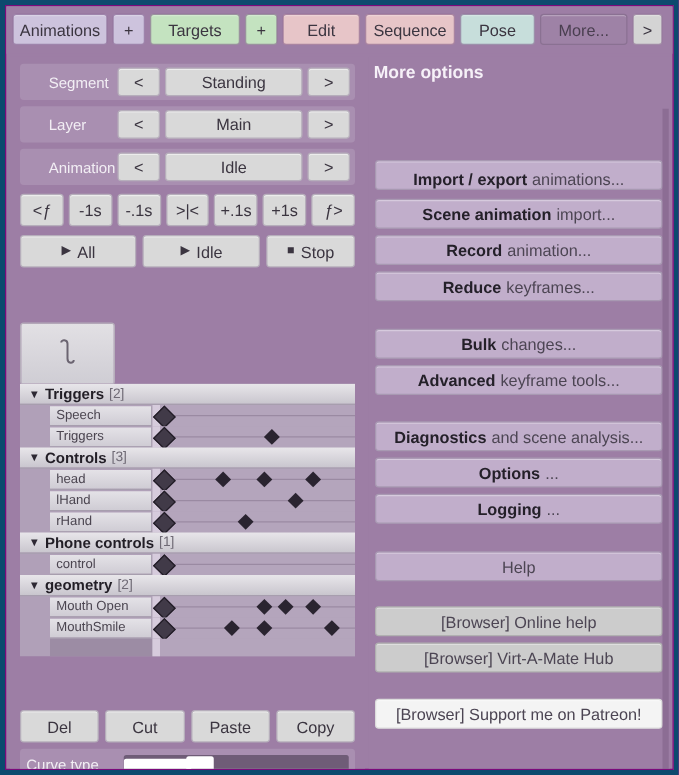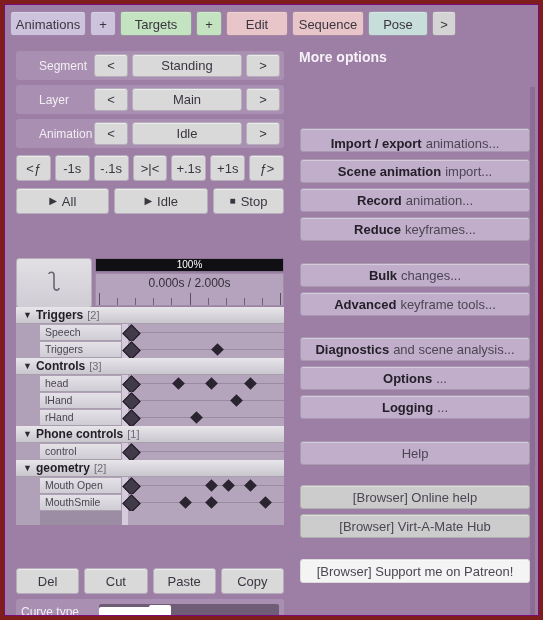--- a/index.html
+++ b/index.html
@@ -4,21 +4,21 @@
 <style>
   html,body{margin:0;padding:0;}
   body{
     width:543px;height:620px;overflow:hidden;
     background:#8b0f8b;
     font-family:"Liberation Sans", sans-serif;
     -webkit-font-smoothing:antialiased;
   }
   .app{
     position:relative;width:543px;height:620px;box-sizing:border-box;
-    background:#7f1d1d;
+    background:#0c4a6e;
     padding:4px;
   }
   .inner{
     position:relative;width:535px;height:612px;box-sizing:border-box;
     background:#9d7ea5;
     border:1px solid #7b0a7b;
     overflow:hidden;
   }
 
   
@@ -196,20 +196,21 @@
 <div class="inner">
 
   <div class="tabbar" id="tabbar">
         <div class="tab lav" style="width: 76px;">Animations</div>
         <div class="tab lav plus" style="width: 26px;">+</div>
         <div class="tab green" style="width: 72px;">Targets</div>
         <div class="tab green plus" style="width: 26px;">+</div>
         <div class="tab pink" style="width: 62px;">Edit</div>
         <div class="tab pink" style="width: 72px;">Sequence</div>
         <div class="tab teal" style="width: 60px;">Pose</div>
+        <div class="tab sel" style="width: 70px;">More...</div>
         <div class="tab grey arrow" style="width: 24px;">&gt;</div>
       </div>
 
   <div class="left">
     <div class="leftbg"></div>
 
     <div class="row-sel" style="top:6px">
       <div class="lbl">Segment</div>
       <div class="btn nav">&lt;</div>
       <div class="btn val">Standing</div>
@@ -252,42 +253,20 @@
             <span>Stop</span>
       </div>
     </div>
 
     <div class="scrubwrap">
       <div class="curvebtn">
         <svg width="22" height="26" viewBox="0 0 22 26">
           <path d="M6 4 C6 1.5, 11 1.5, 11 5 L11 17 C11 21, 16 21, 16 18" fill="none" stroke="#6b6471" stroke-width="1.6"></path>
         </svg>
       </div>
-      <div class="timecol">
-        <div class="progress">
-          <div class="fill" id="pfill" style="width: 100%;"></div>
-          <div class="ptxt">100%</div>
-        </div>
-        <div class="timebar">
-          <div class="timetxt">0.000s / 2.000s</div>
-          <div class="ticks" id="ticks">
-                <i class="edge" style="left: 3px;"></i>
-                <i style="left: 21.1px;"></i>
-                <i style="left: 39.2px;"></i>
-                <i style="left: 57.3px;"></i>
-                <i style="left: 75.4px;"></i>
-                <i class="major" style="left: 93.5px;"></i>
-                <i style="left: 111.6px;"></i>
-                <i style="left: 129.7px;"></i>
-                <i style="left: 147.8px;"></i>
-                <i style="left: 165.9px;"></i>
-                <i class="edge" style="left: 184px;"></i>
-              </div>
-        </div>
-      </div>
     </div>
 
     <div class="kflist" id="kflist">
           <div class="grp">
             <span class="tri">▼</span>
             <span class="gname">Triggers</span>
             <span class="gcount">[2]</span>
           </div>
           <div class="krow">
             <div class="kname">Speech</div>

